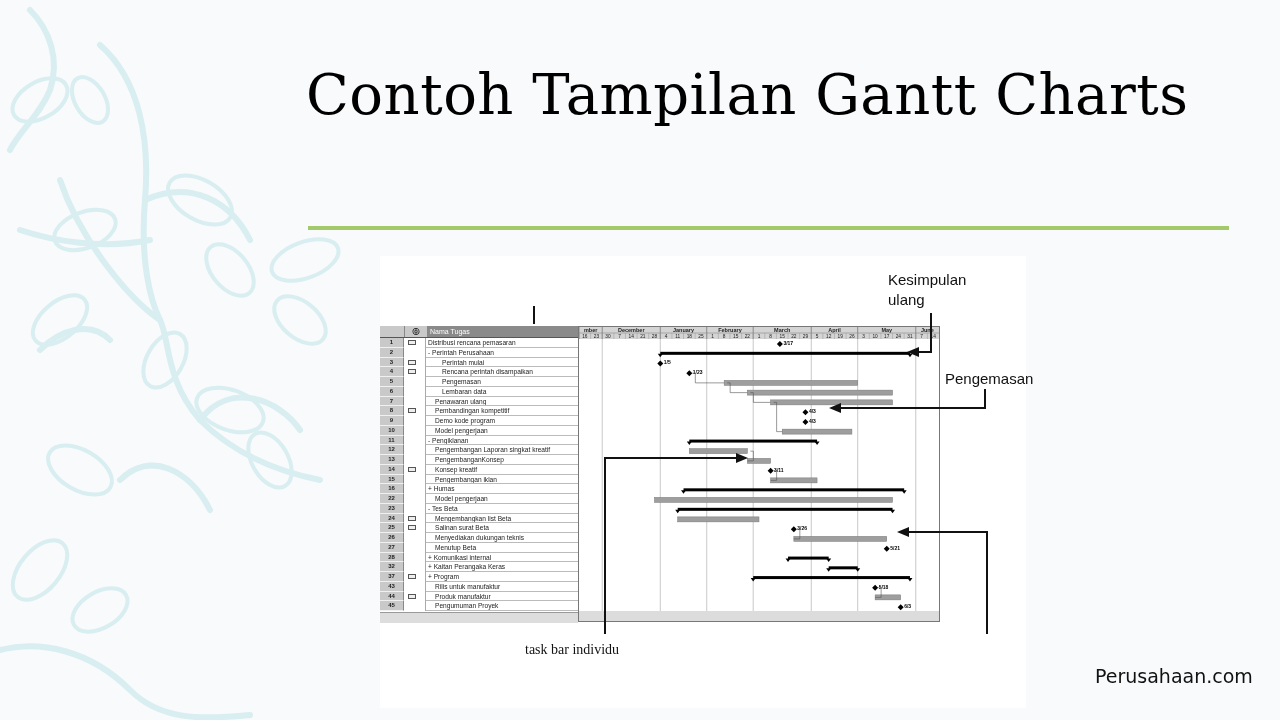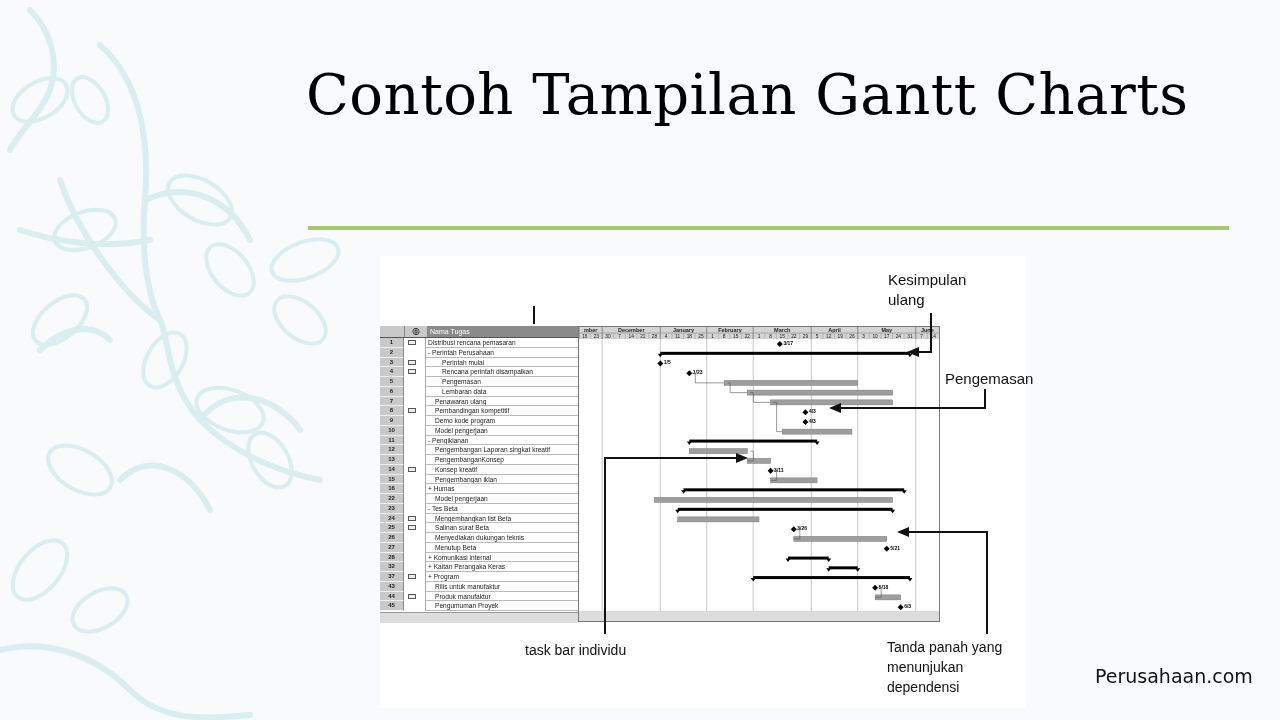--- a/index.html
+++ b/index.html
@@ -62,26 +62,21 @@
 <div class="rule"></div>
 
 <div class="figure">
   <div style="position:absolute; left:153px; top:50px; width:2px; height:18px; background:#111;"></div>
 
   <div class="annot big" style="left:508px; top:14px;">
     <div>Kesimpulan</div>
     <div>ulang</div>
   </div>
   <div class="annot big" style="left:565px; top:113px;">Pengemasan</div>
-  <div class="annot" style="left:145px; top:384px;">task bar individu</div>
-  <div class="annot" style="left:507px; top:381px;">
-    <div>Tanda panah yang</div>
-    <div>menunjukan</div>
-    <div>dependensi</div>
-  </div>
+  <div class="annot" style="left:145px; top:384px;font-family:Liberation Serif, serif;">task bar individu</div>
 
   <div class="tbl">
     <div class="hdr">
       <div class="c-id"></div>
       <div class="c-ind">⓪</div>
       <div class="c-name">Nama Tugas</div>
     </div>
     <div id="rows">
         <div class="row">
           <div class="c-id">1</div>

